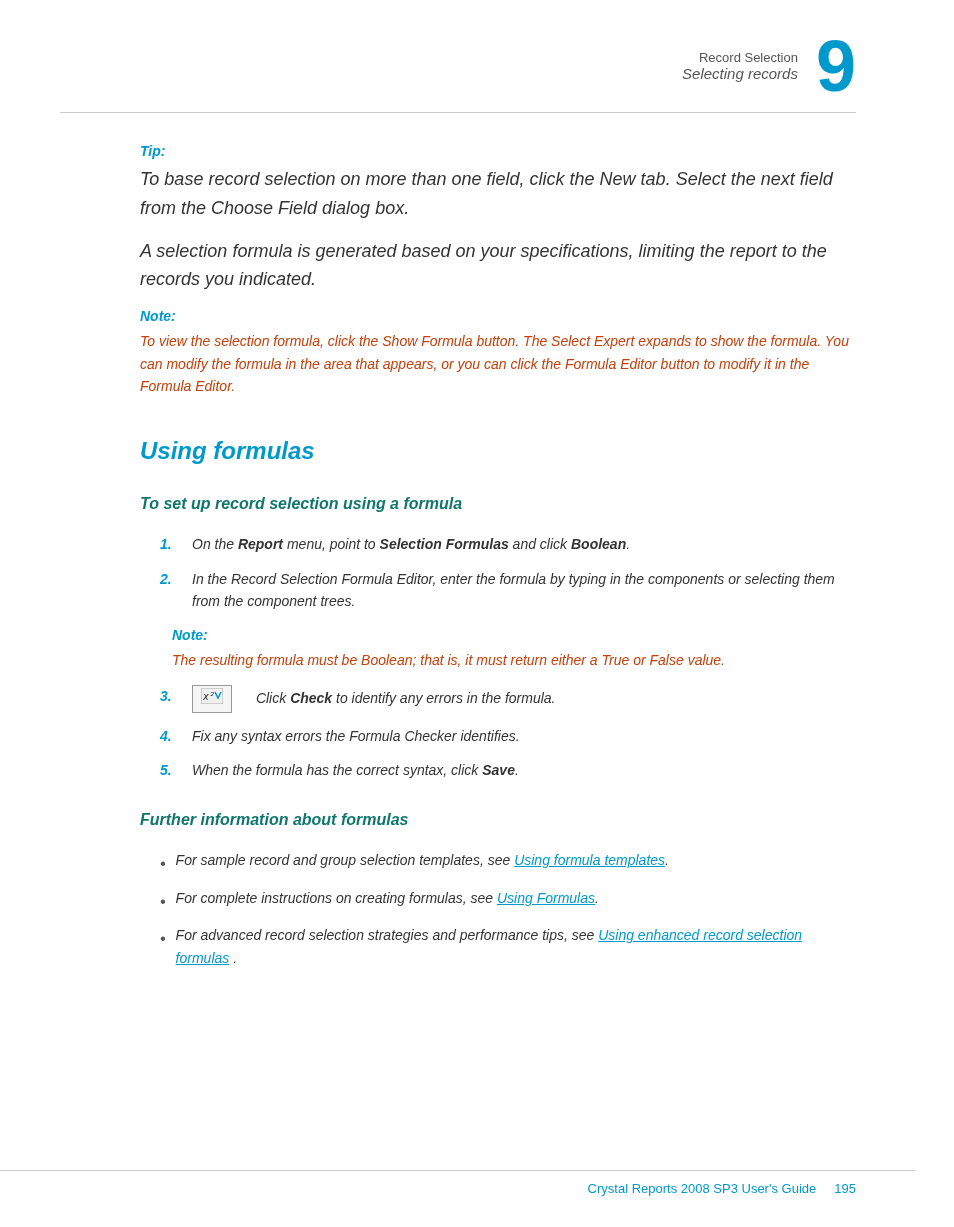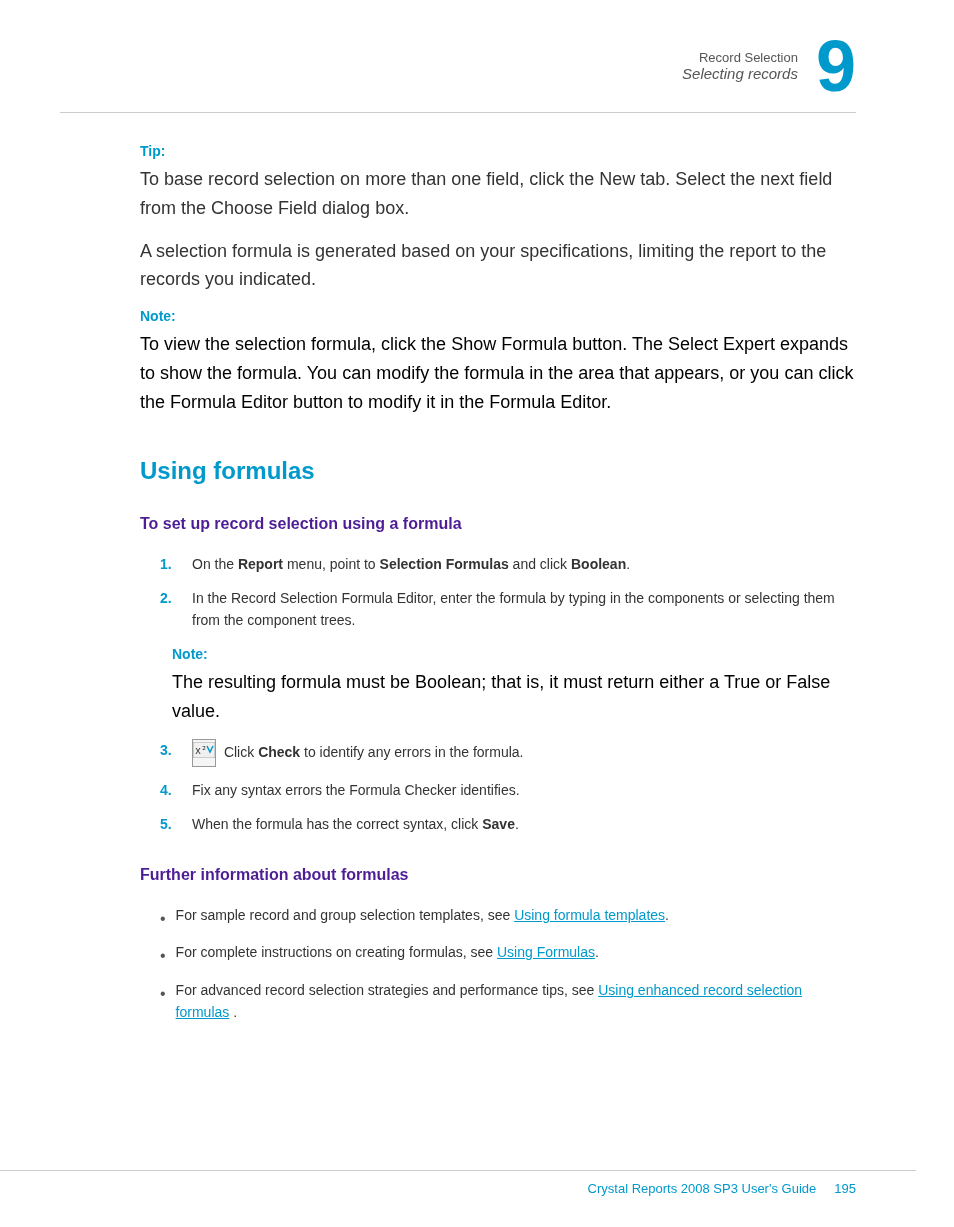--- a/index.html
+++ b/index.html
@@ -57,20 +57,21 @@
       font-size: 72px;
       color: #0099cc;
       font-weight: bold;
       line-height: 1;
       margin-left: 8px;
     }
 
     
     .content {
       padding-left: 80px;
+      font-style: italic;
     }
 
     
     .tip-label {
       color: #0099cc;
       font-weight: bold;
       font-size: 14px;
       margin-bottom: 6px;
     }
 
@@ -83,39 +84,39 @@
 
     
     .note-label {
       color: #0099cc;
       font-weight: bold;
       font-size: 14px;
       margin-bottom: 6px;
     }
 
     .note-text {
-      font-size: 18px;
+      font-size: 14px;
       line-height: 1.6;
-      color: #000000;
+      color: #c2410c;
     }
 
     
     .section-heading {
       font-size: 24px;
       color: #0099cc;
       font-weight: bold;
       margin-top: 40px;
       margin-bottom: 30px;
       padding-left: 0;
     }
 
     
     .sub-heading {
       font-size: 16px;
-      color: #4c1d95;
+      color: #0f766e;
       font-weight: bold;
       margin-bottom: 20px;
       margin-top: 20px;
     }
 
     
     .steps-list {
       list-style: none;
       padding-left: 20px;
       margin-bottom: 10px;
@@ -137,22 +138,22 @@
     }
 
     .step-content {
       flex: 1;
     }
 
     
     .icon-box {
       display: inline-block;
       border: 1px solid #999;
-      padding: 2px 0;
-      margin-right: 4px;
+      padding: 2px 8px;
+      margin-right: 20px;
       background: #f5f5f5;
       font-size: 11px;
       vertical-align: middle;
       position: relative;
     }
 
     .check-icon-svg {
       width: 22px;
       height: 16px;
     }

